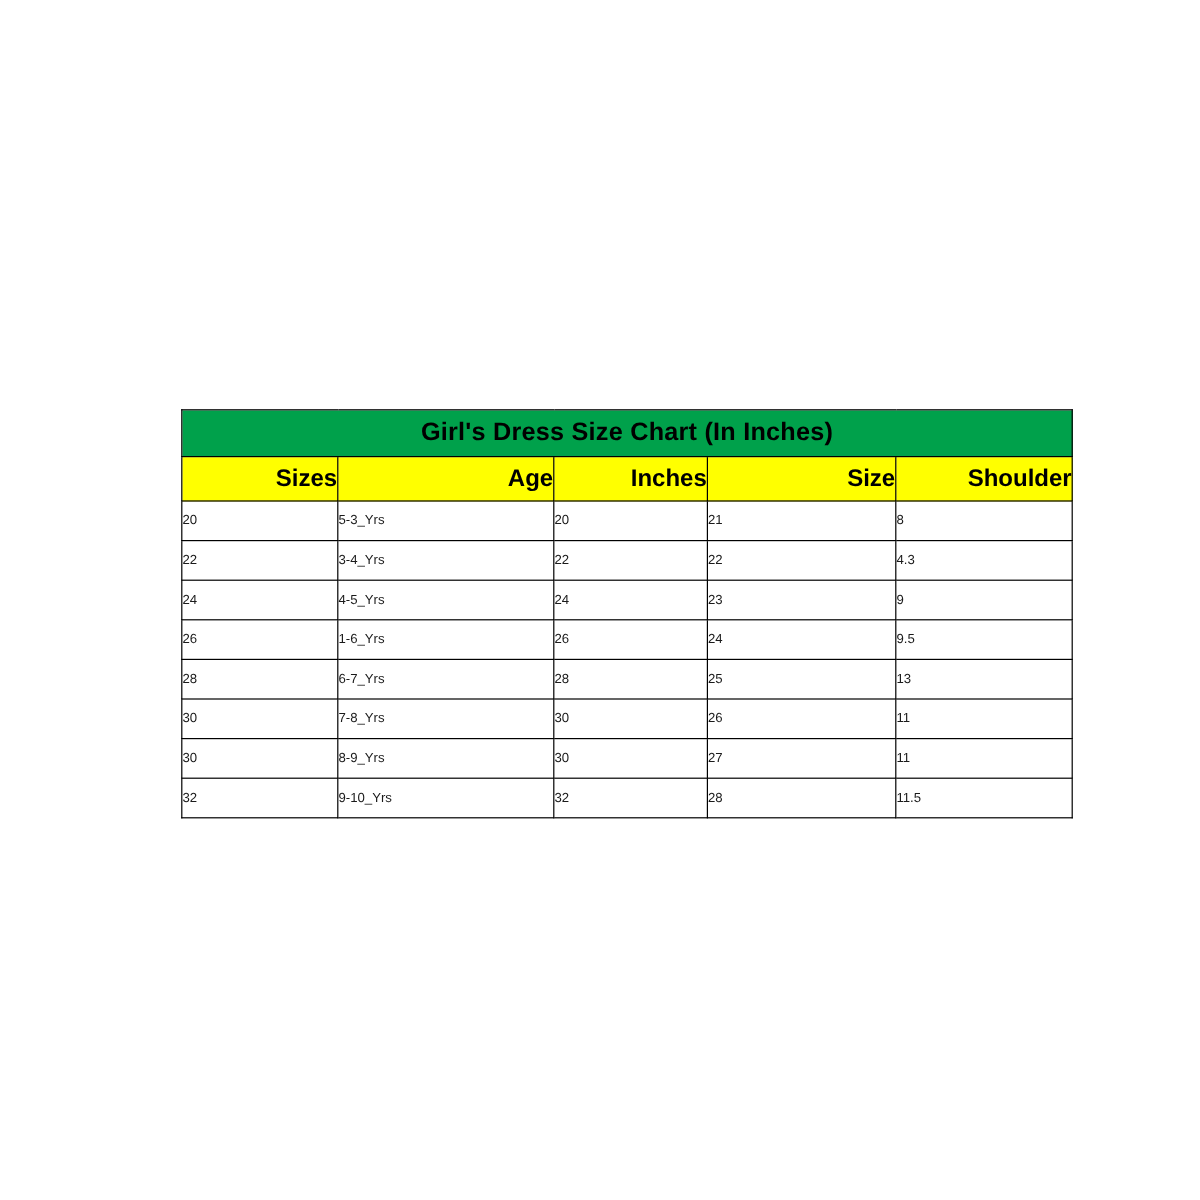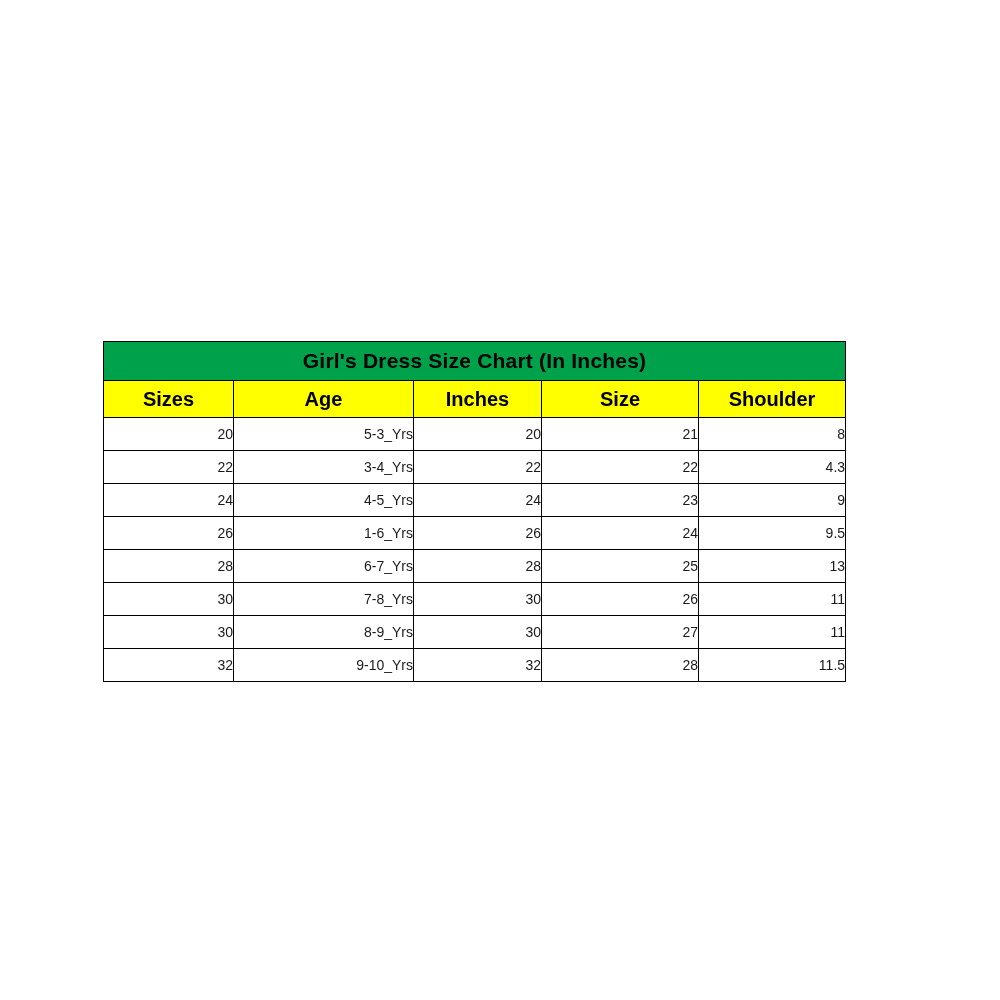--- a/index.html
+++ b/index.html
@@ -19,20 +19,21 @@
     position: absolute;
     left: 103px;
     top: 341px;
     width: 742px;
   }
 
   table.size-chart {
     border-collapse: collapse;
     table-layout: fixed;
     width: 742px;
+    margin-left: 48px;
   }
 
   table.size-chart td,
   table.size-chart th {
     border: 1px solid #000000;
     padding: 0;
     margin: 0;
   }
 
   .title-cell {
@@ -43,30 +44,30 @@
     text-align: center;
     height: 38px;
     letter-spacing: 0.2px;
   }
 
   .head-cell {
     background: #ffff00;
     color: #000000;
     font-weight: bold;
     font-size: 20px;
-    text-align: center;
+    text-align: right;
     height: 36px;
     padding-left: 8px;
   }
 
   .body-cell {
     background: #ffffff;
     color: #1a1a1a;
-    font-size: 14px;
-    text-align: right;
+    font-size: 11px;
+    text-align: left;
     height: 32px;
     font-weight: normal;
   }
 
   
   .col-sizes    { width: 130px; }
   .col-age      { width: 180px; }
   .col-length   { width: 128px; }
   .col-chest    { width: 157px; }
   .col-shoulder { width: 147px; }

